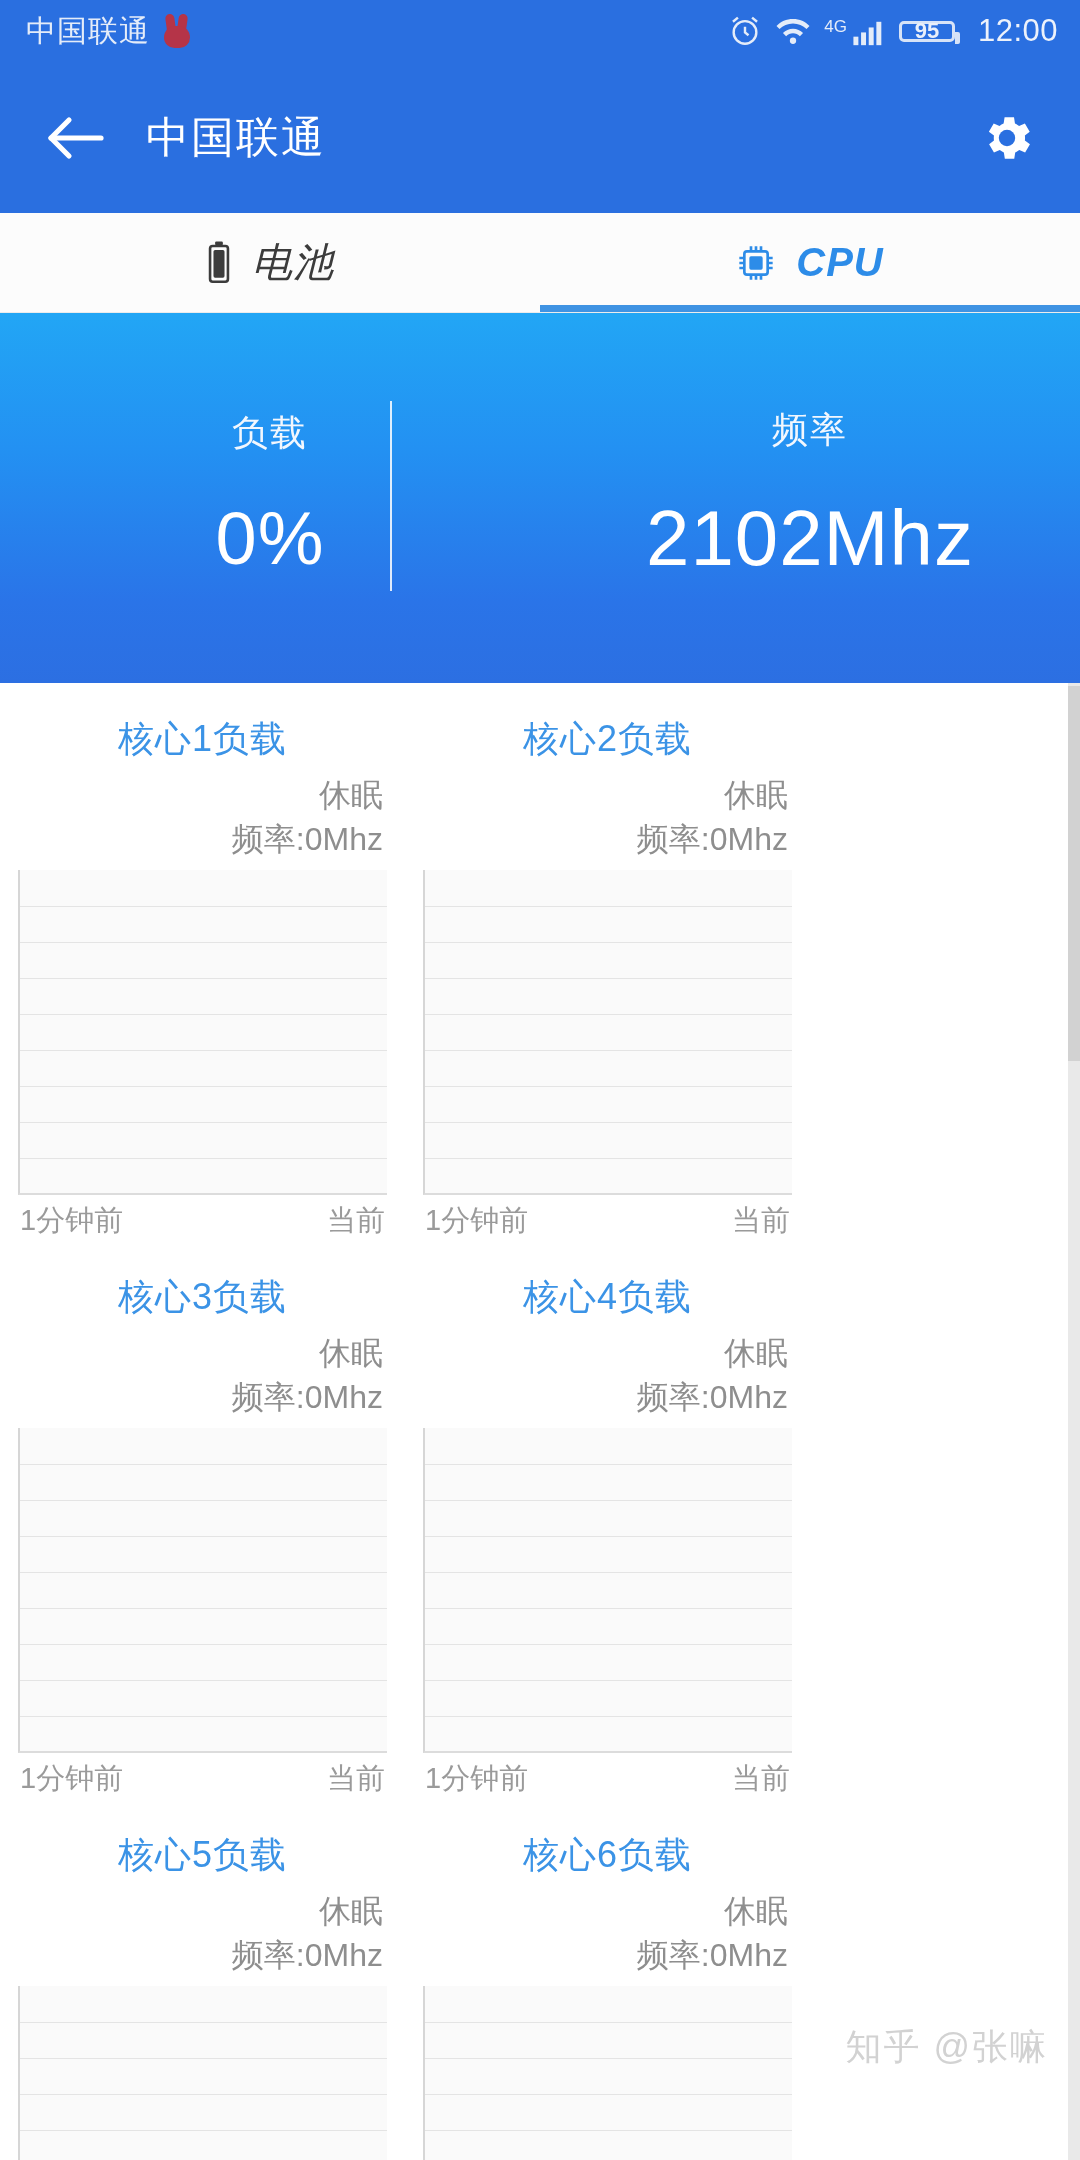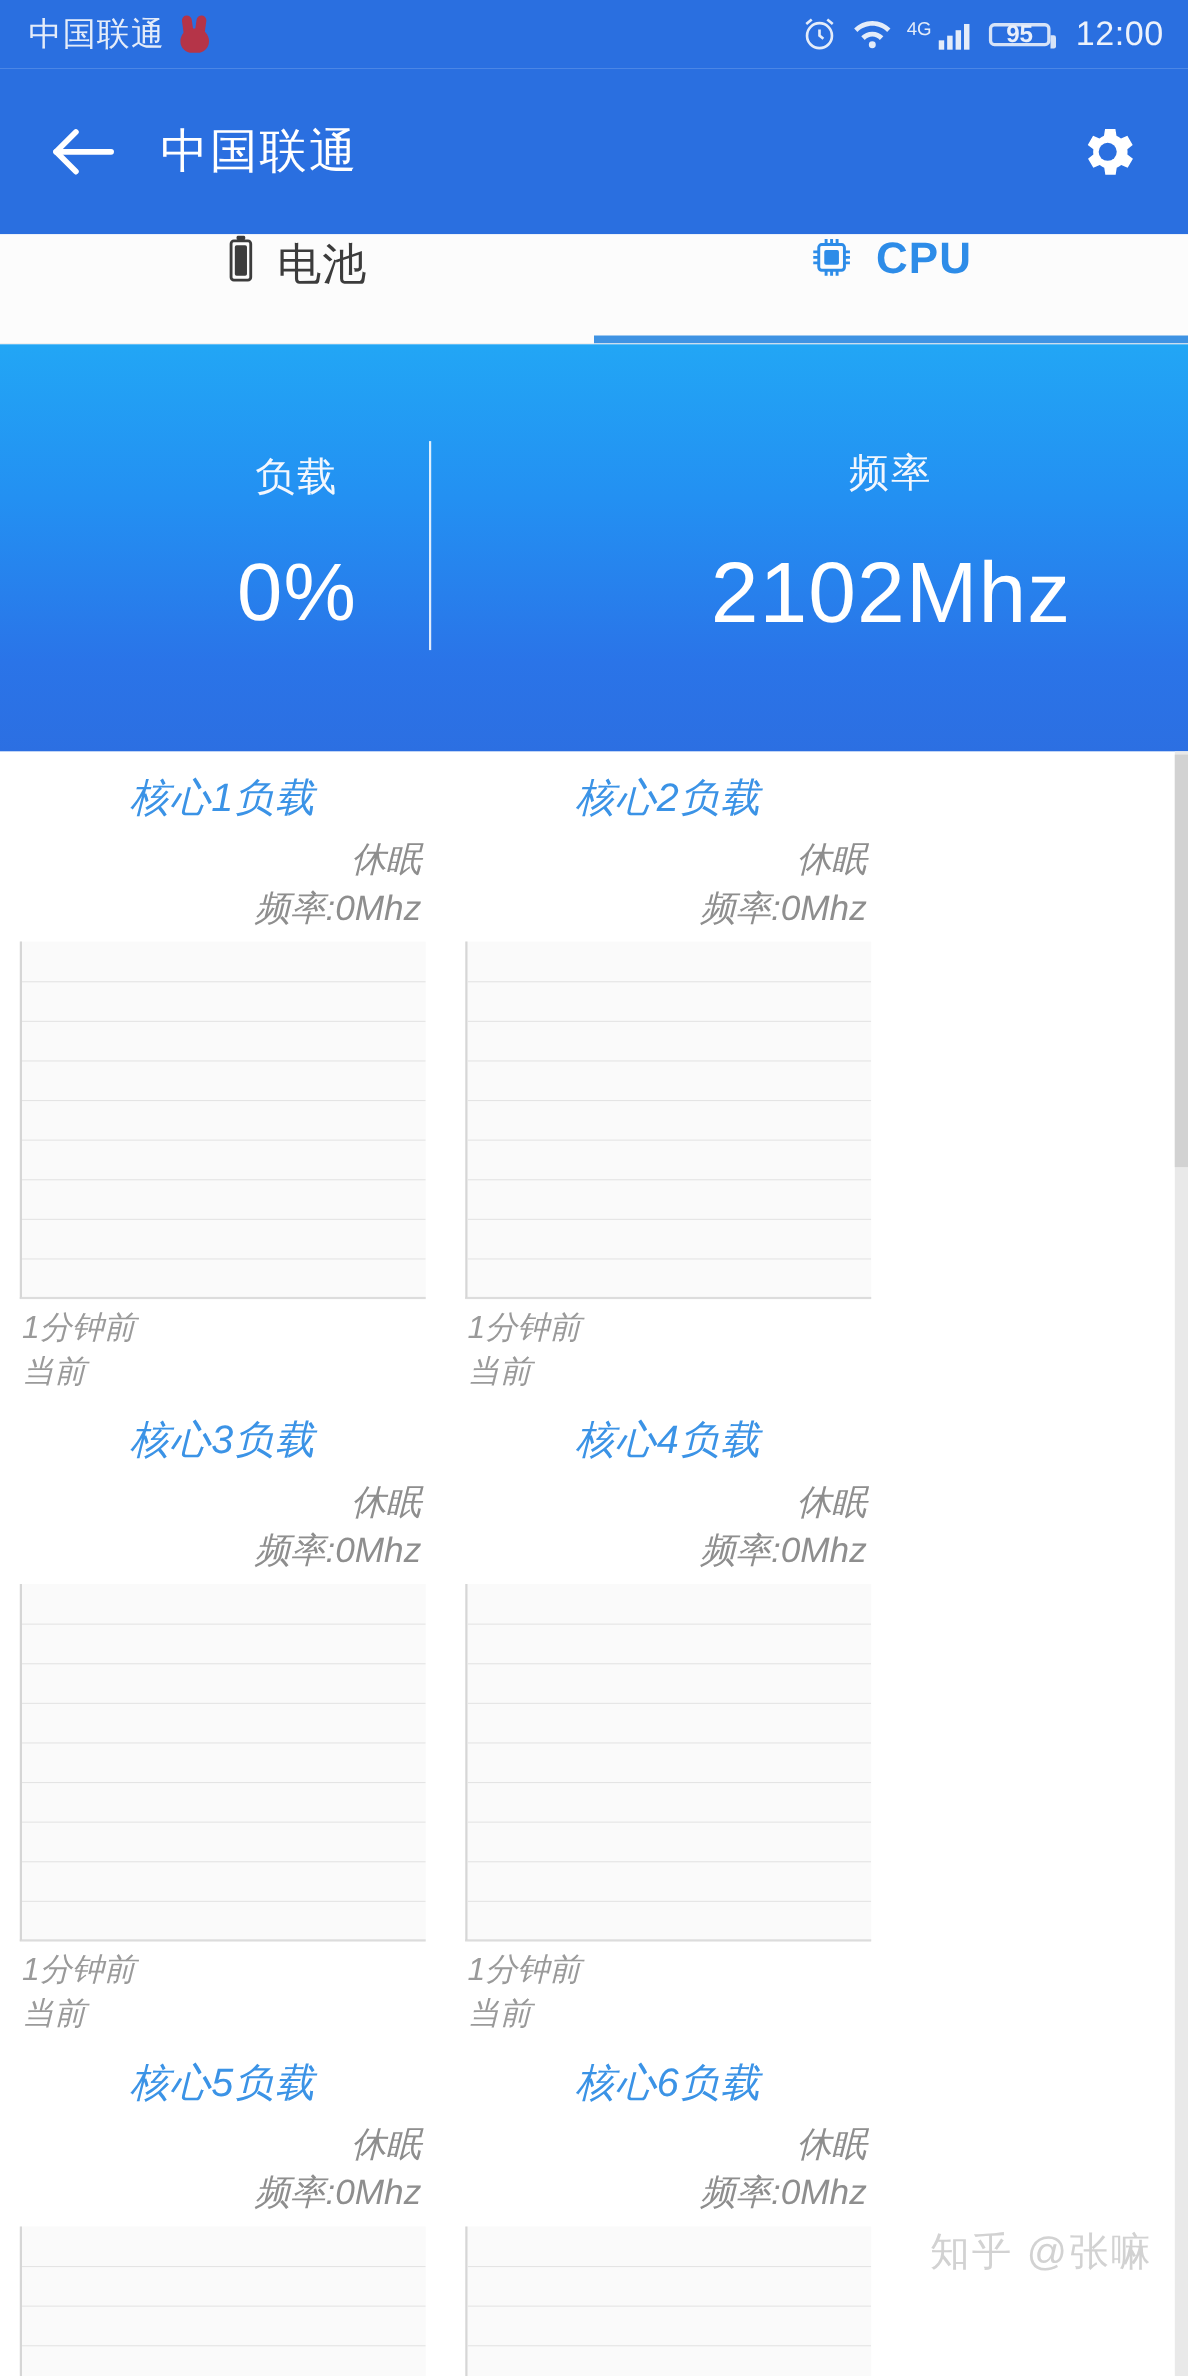--- a/index.html
+++ b/index.html
@@ -36,53 +36,53 @@
   .appbar{
     height:151px; background:#2A6FE0; display:flex; align-items:center;
     padding:0 36px 0 38px;
   }
   .back-btn{ width:74px; height:74px; display:flex; align-items:center; justify-content:center; cursor:pointer; }
   .title{ color:#fff; font-size:43px; margin-left:34px; letter-spacing:2px; }
   .gear-btn{ margin-left:auto; width:74px; height:74px; display:flex; align-items:center; justify-content:center; cursor:pointer; }
 
   
   .tabs{ height:100px; background:#FCFCFC; display:flex; position:relative; border-bottom:1px solid #ECECEC;}
-  .tab{ flex:1; display:flex; align-items:flex-start; justify-content:center; gap:20px; cursor:pointer; }
+  .tab{ flex:1; display:flex; align-items:center; justify-content:center; gap:20px; cursor:pointer;font-style:italic; }
   .tab-label{ font-size:40px; letter-spacing:1px; }
   .tab.inactive .tab-label{ color:#3C3C3C; }
   .tab.active .tab-label{ color:#2D8CE8; font-weight:bold; }
   .tab-underline{ position:absolute; bottom:0; left:50%; width:50%; height:7px; background:#3F93E3; }
 
   
   .summary{
     height:370px; display:flex; position:relative;
     background:linear-gradient(180deg,#22A6F5 0%,#2390F2 38%,#2A74E8 78%,#2C6FE2 100%);
   }
   .sum-cell{ flex:1; display:flex; flex-direction:column; align-items:center; justify-content:center; }
   .sum-label{ color:#F2F7FE; font-size:36px; letter-spacing:2px; margin-top:-6px; }
   .sum-value{ color:#FFFFFF; font-size:74px; margin-top:38px; letter-spacing:1px; }
   .sum-value.big{ font-size:78px; }
   .sum-divider{ position:absolute; left:390px; top:88px; width:2px; height:190px; background:rgba(255,255,255,.85); }
 
   
   .grid{ position:relative; padding:0; }
   .row{ display:flex; }
-  .card{ width:405px; padding:0 18px 0 18px;font-style:italic; }
+  .card{ width:405px; padding:14px 18px 0 18px; }
   .card.left{ margin-left:0; }
   .card.right{ margin-left:0; }
   .card-title{ text-align:center; color:#3B93E6; font-size:36px; padding:18px 0 10px 0; letter-spacing:1px; }
   .card-meta{ display:flex; justify-content:space-between; align-items:flex-end; padding:0 4px 8px 2px;flex-direction:column; }
   .card-state{ color:#8E8E8E; font-size:32px; }
   .card-freq{ color:#8E8E8E; font-size:32px; }
   .chart{
     height:325px; border-left:2px solid #D6D6D6; border-bottom:2px solid #DCDCDC;
     background:#FAFAFA; position:relative; overflow:hidden;
   }
   .chart .gl{ position:absolute; left:0; right:0; height:1px; background:#E4E4E4; }
-  .card-axis{ display:flex; justify-content:space-between; padding:6px 2px 0 2px;flex-direction:column; }
+  .card-axis{ display:flex; justify-content:space-between; padding:6px 2px 0 2px; }
   .axis-label{ color:#9A9A9A; font-size:29px; }
 
   
   .scroll-track{ position:absolute; right:0; top:683px; width:12px; height:1477px; background:#E9E9E9; }
   .scroll-thumb{ position:absolute; right:0; top:686px; width:12px; height:375px; background:#D2D2D2; }
 
   
   .watermark{
     position:absolute; right:32px; bottom:88px; color:#D2D2D2; font-size:36px;
     letter-spacing:2px; pointer-events:none;

